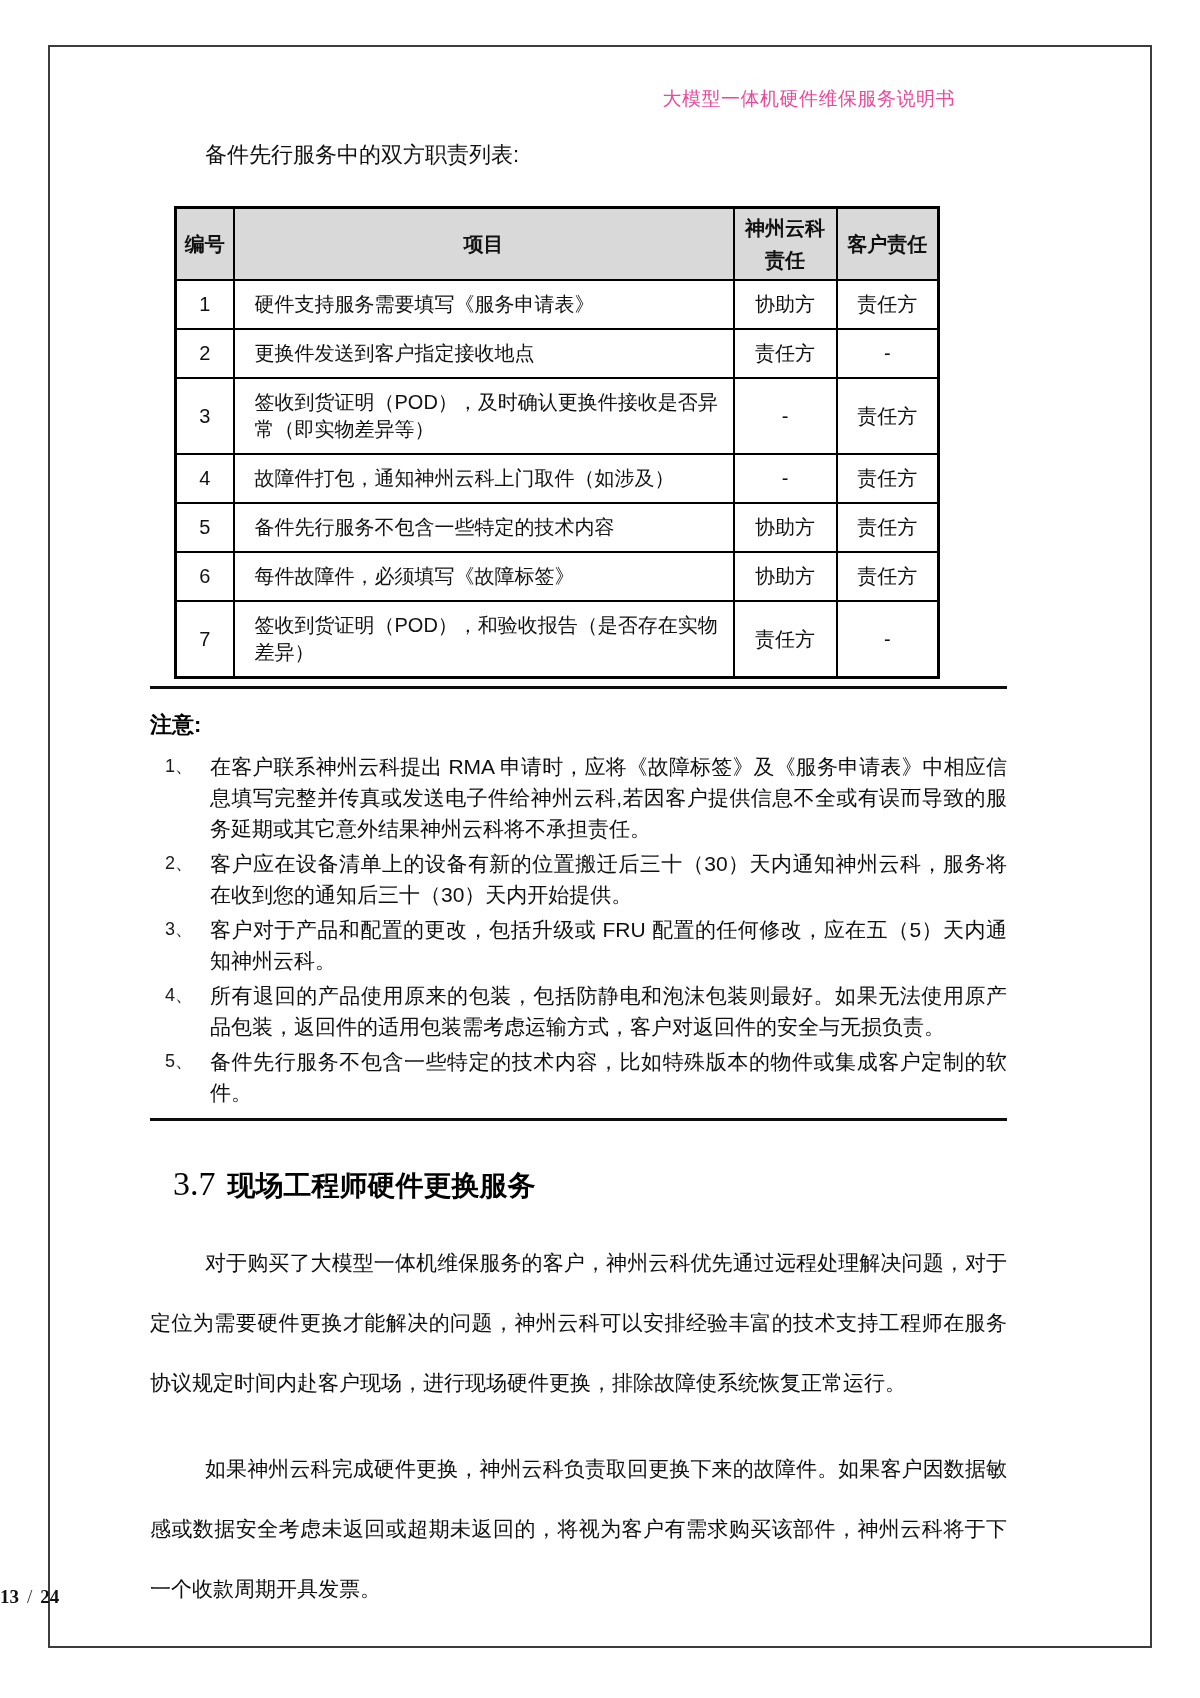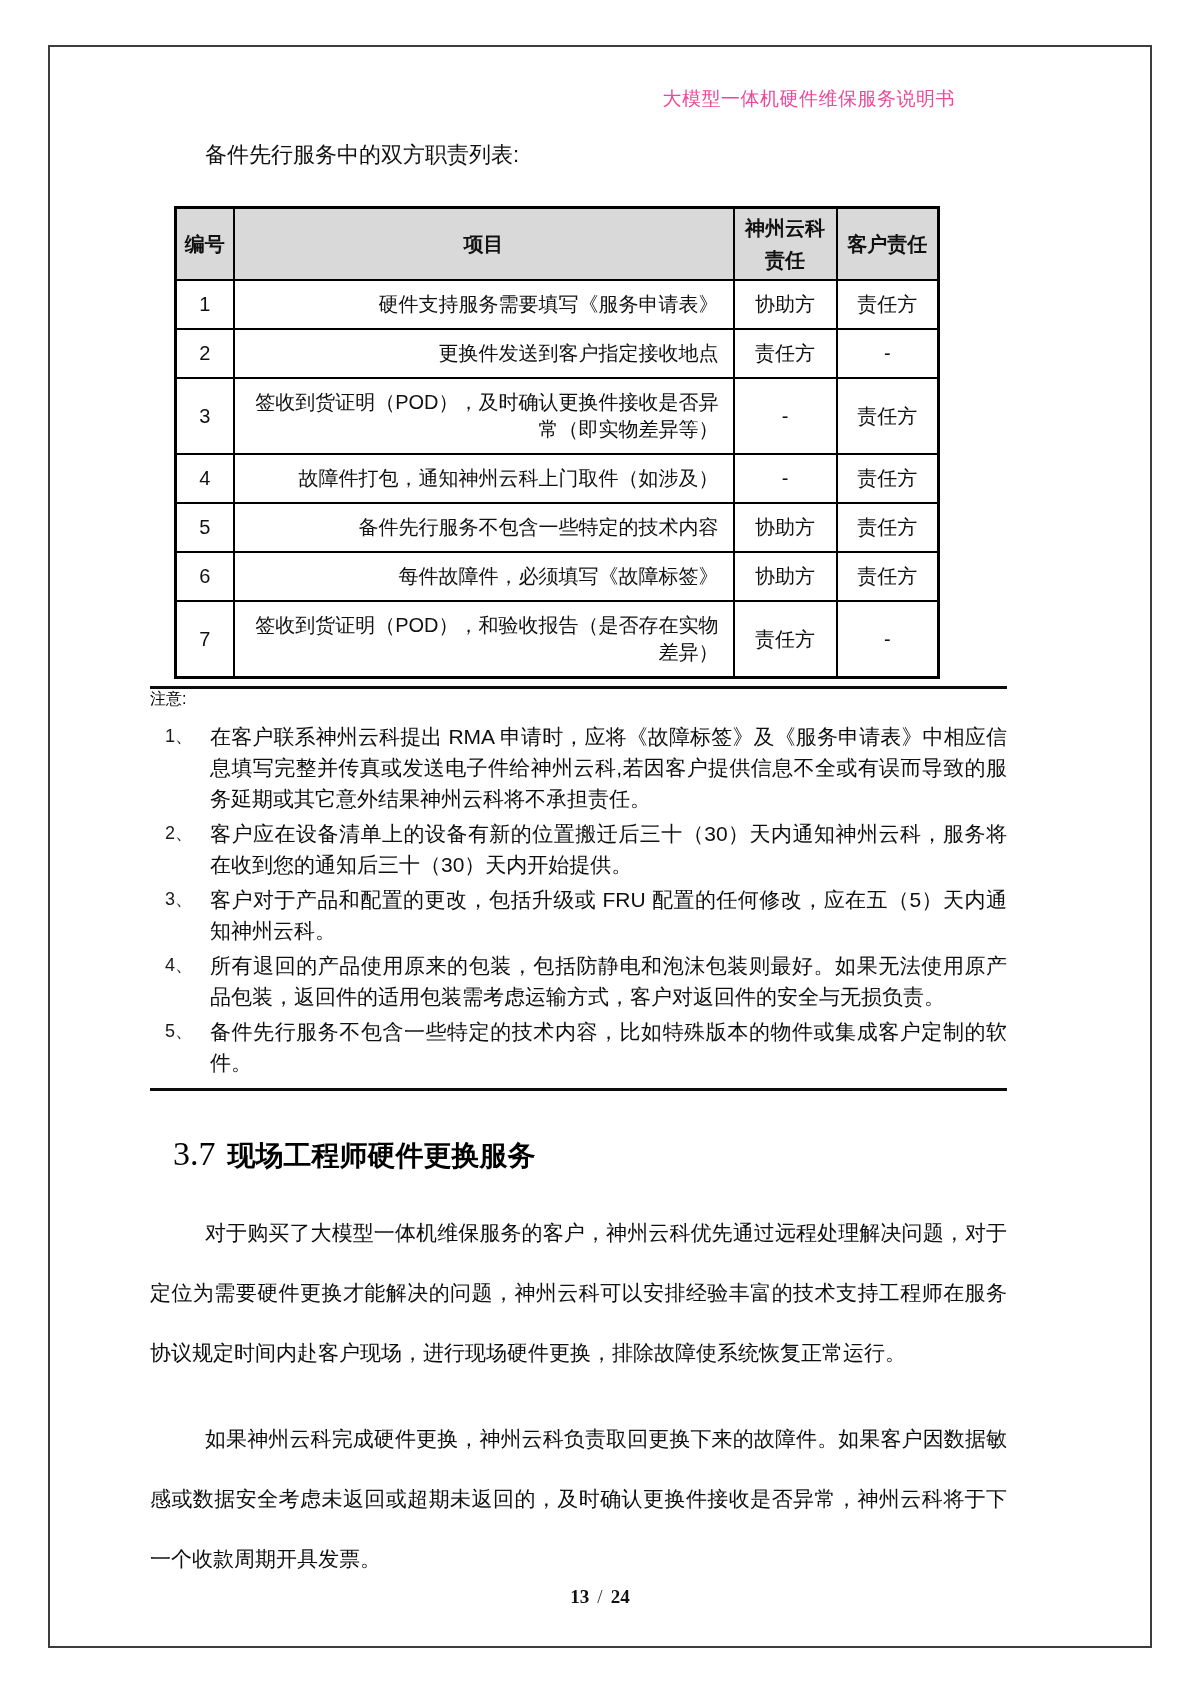--- a/index.html
+++ b/index.html
@@ -57,31 +57,32 @@
     line-height: 32px;
     padding: 3px 4px;
     height: 68px;
   }
   .col-no { width: 58px; }
   .col-item { width: 500px; }
   .col-vendor { width: 103px; }
   .col-customer { width: 102px; }
   .resp-table td { padding: 10px 6px; line-height: 27px; }
   .resp-table td.c { text-align: center; }
-  .resp-table td.item-cell { text-align: right; padding-left: 20px; padding-right: 14px; }
+  .resp-table td.item-cell { text-align: left; padding-left: 20px; padding-right: 14px; }
   .rule {
     height: 3px;
     background: #0d0d0d;
     width: 857px;
   }
   .rule-1 { margin-top: 7px; }
   .rule-2 { margin-top: 10px; }
   .notes-label {
-    font-size: 16px;
-    font-weight: normal;
+    margin-top: 21px;
+    font-size: 22px;
+    font-weight: bold;
     color: #000000;
   }
   .notes { margin-top: 11px; }
   .note {
     display: flex;
     align-items: flex-start;
     margin-bottom: 4px;
   }
   .note-num {
     flex: 0 0 45px;
@@ -119,21 +120,20 @@
     text-align: justify;
     text-indent: 55px;
     color: #0f0f0f;
   }
   .para-1 { margin-top: 28px; }
   .para-2 { margin-top: 26px; }
   .doc-footer {
     position: absolute;
     top: 1586px; left: 0;
     width: 1200px;
-    text-align: center;
     font-family: "Liberation Serif", serif;
     font-size: 19px;
     color: #111111;
   }
   .doc-footer .pg { font-weight: bold; }
   .doc-footer .sep { font-weight: normal; margin: 0 8px; color: #333333; }
 </style>
 </head>
 <body>
 
@@ -236,19 +236,19 @@
   </div>
 
   <div class="rule rule-2"></div>
 
   <div class="section-heading">
     <span class="section-number">3.7</span>
     <span class="section-title">现场工程师硬件更换服务</span>
   </div>
 
   <p class="body-para para-1">对于购买了大模型一体机维保服务的客户，神州云科优先通过远程处理解决问题，对于定位为需要硬件更换才能解决的问题，神州云科可以安排经验丰富的技术支持工程师在服务协议规定时间内赴客户现场，进行现场硬件更换，排除故障使系统恢复正常运行。</p>
-  <p class="body-para para-2">如果神州云科完成硬件更换，神州云科负责取回更换下来的故障件。如果客户因数据敏感或数据安全考虑未返回或超期未返回的，及时确认更换件接收是否异常，神州云科将于下一个收款周期开具发票。</p>
+  <p class="body-para para-2">如果神州云科完成硬件更换，神州云科负责取回更换下来的故障件。如果客户因数据敏感或数据安全考虑未返回或超期未返回的，将视为客户有需求购买该部件，神州云科将于下一个收款周期开具发票。</p>
 
 </div>
 
 <div class="doc-footer">
   <span class="pg">13</span><span class="sep">/</span><span class="pg">24</span>
 </div>
 
 </body></html>

